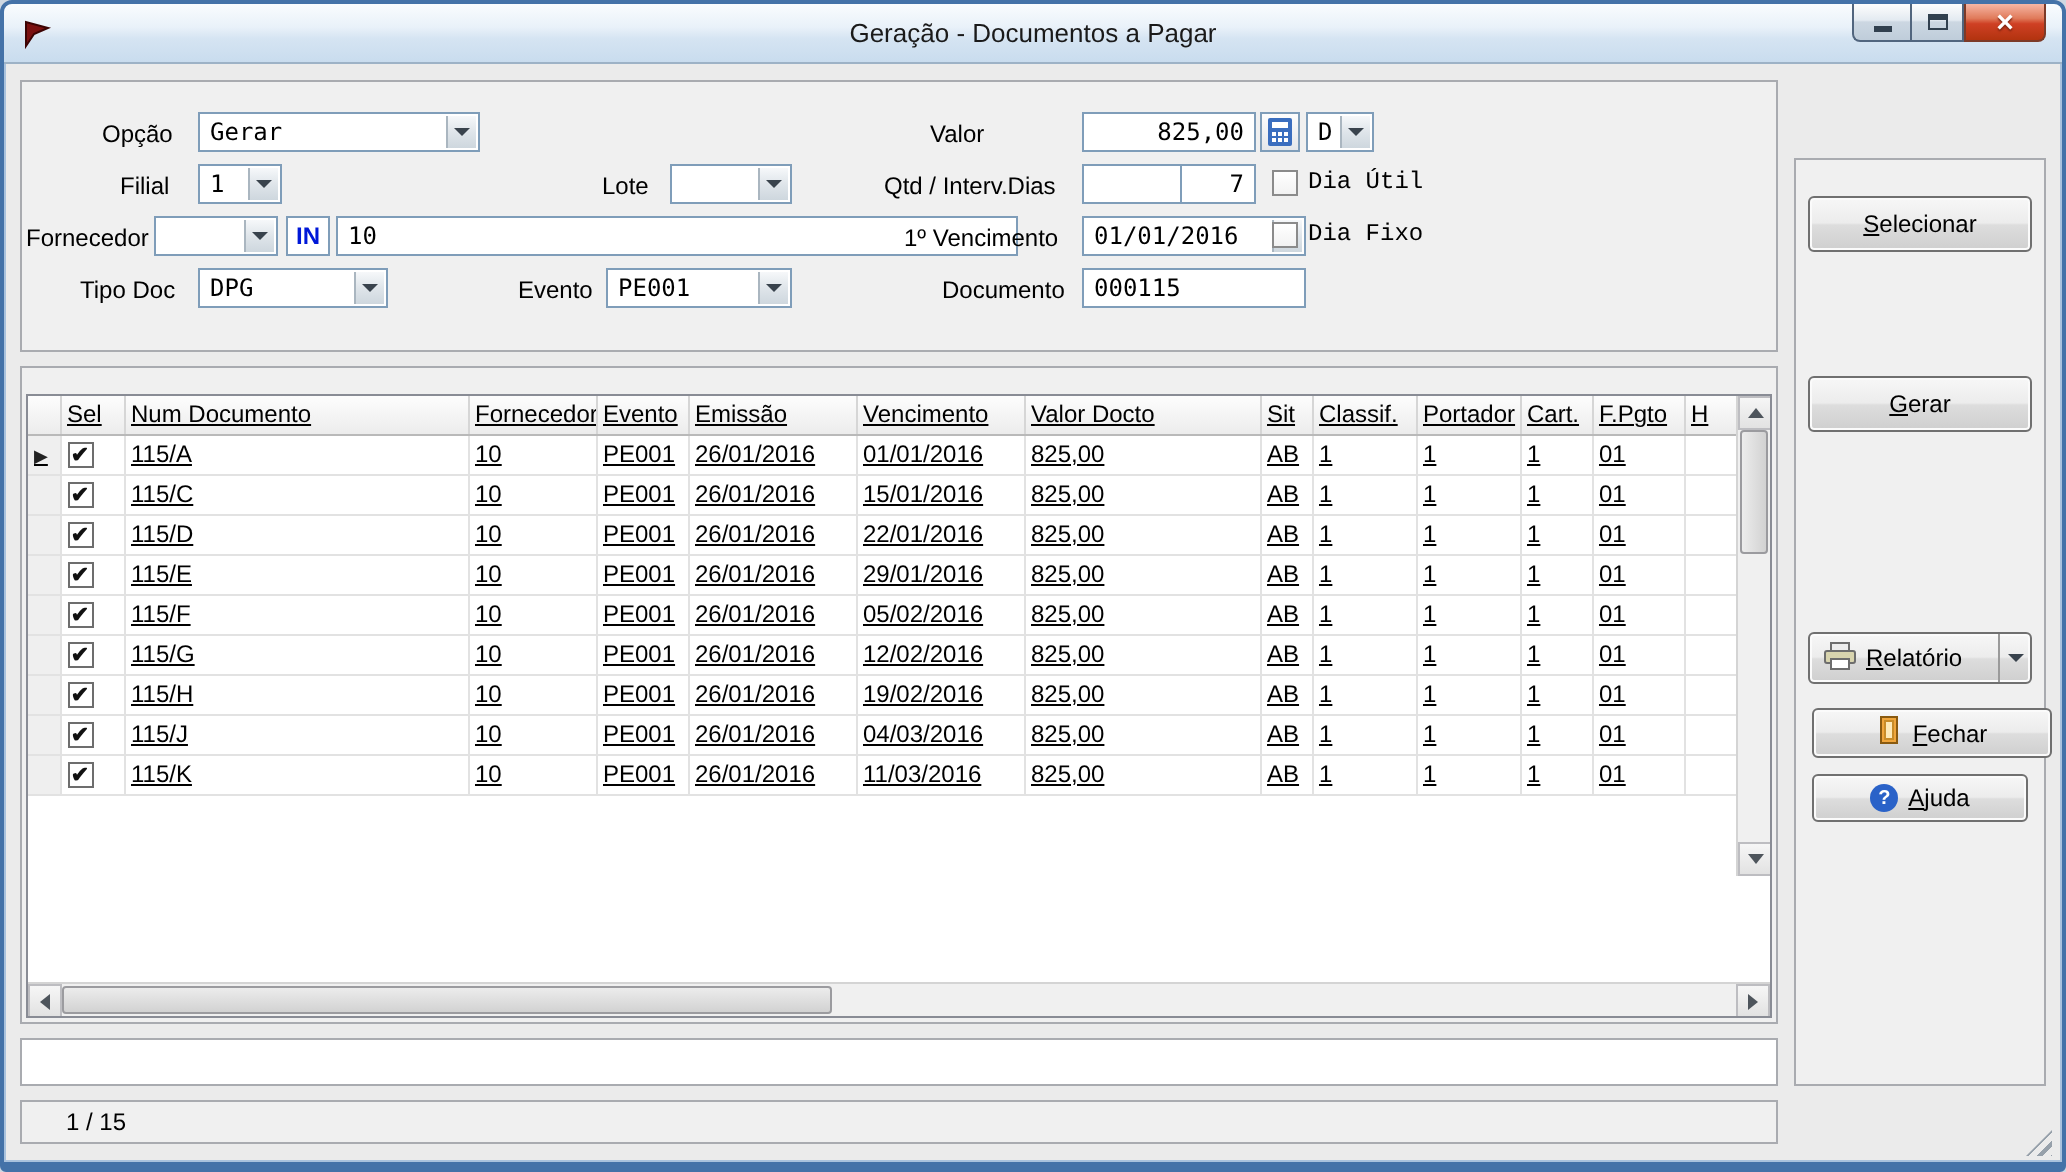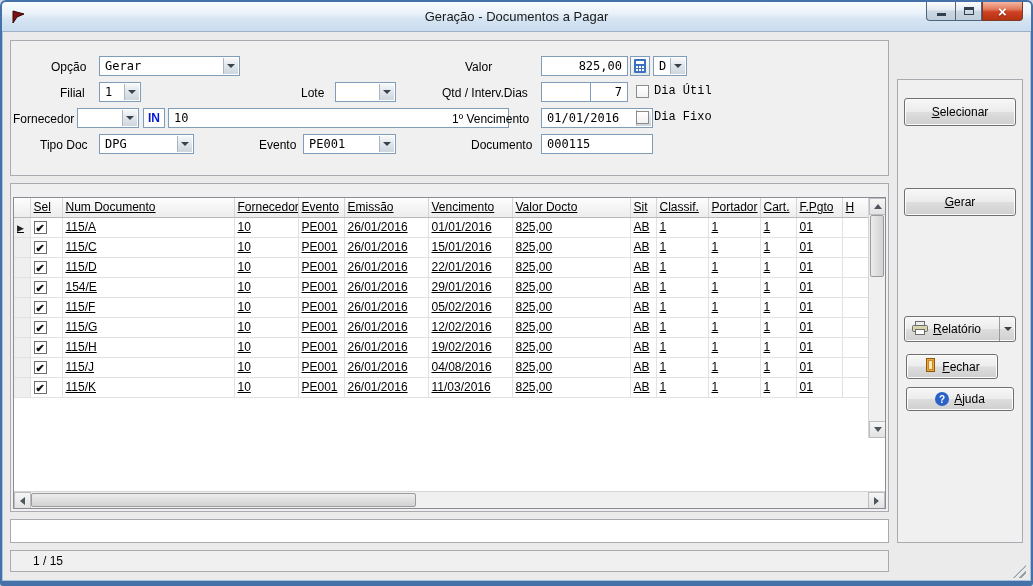--- a/index.html
+++ b/index.html
@@ -347,21 +347,21 @@
               <td class="c-sit">AB</td>
               <td class="c-cla">1</td>
               <td class="c-por">1</td>
               <td class="c-car">1</td>
               <td class="c-fpg">01</td>
               <td class="c-h"></td>
             </tr>
               <tr class="grid-row">
               <td class="c-ind"><span class="row-marker">▶</span></td>
               <td class="c-sel"><span class="gcb checked"></span></td>
-              <td class="c-num">154/E</td>
+              <td class="c-num">115/E</td>
               <td class="c-forn">10</td>
               <td class="c-evt">PE001</td>
               <td class="c-emi">26/01/2016</td>
               <td class="c-ven">29/01/2016</td>
               <td class="c-val">825,00</td>
               <td class="c-sit">AB</td>
               <td class="c-cla">1</td>
               <td class="c-por">1</td>
               <td class="c-car">1</td>
               <td class="c-fpg">01</td>
@@ -415,21 +415,21 @@
               <td class="c-fpg">01</td>
               <td class="c-h"></td>
             </tr>
               <tr class="grid-row">
               <td class="c-ind"><span class="row-marker">▶</span></td>
               <td class="c-sel"><span class="gcb checked"></span></td>
               <td class="c-num">115/J</td>
               <td class="c-forn">10</td>
               <td class="c-evt">PE001</td>
               <td class="c-emi">26/01/2016</td>
-              <td class="c-ven">04/08/2016</td>
+              <td class="c-ven">04/03/2016</td>
               <td class="c-val">825,00</td>
               <td class="c-sit">AB</td>
               <td class="c-cla">1</td>
               <td class="c-por">1</td>
               <td class="c-car">1</td>
               <td class="c-fpg">01</td>
               <td class="c-h"></td>
             </tr>
               <tr class="grid-row">
               <td class="c-ind"><span class="row-marker">▶</span></td>
@@ -494,21 +494,21 @@
             <rect x="3.5" y="0.5" width="9" height="4" fill="#ececec" stroke="#6d6d6d"></rect>
             <rect x="0.5" y="4.5" width="15" height="6" rx="1" fill="#d8d4ae" stroke="#6d6d6d"></rect>
             <rect x="3.5" y="8.5" width="9" height="5" fill="#ffffff" stroke="#6d6d6d"></rect>
           </svg>
         </span>
         <span><u>R</u><span>elatório</span></span>
         <span class="seg-arrow" style="margin-left:auto">
             <i class="arr-down"></i>
           </span>
       </button>
-      <button class="btn" style="left:8px;top:274px;width:92px;height:25px">
+      <button class="btn" style="left:8px;top:274px;width:120px;height:25px">
         <span>
           <svg width="13" height="14" viewBox="0 0 13 14">
             <rect x="2.5" y="0.5" width="8" height="13" fill="#f0a63c" stroke="#8a5a10"></rect>
             <rect x="4.5" y="2.5" width="4" height="9" fill="#fde9b8" stroke="#c88b28"></rect>
           </svg>
         </span>
         <span><u>F</u><span>echar</span></span>
       </button>
       <button class="btn" style="left:8px;top:307px;width:108px;height:24px">
         <span class="help-icon">?</span>

